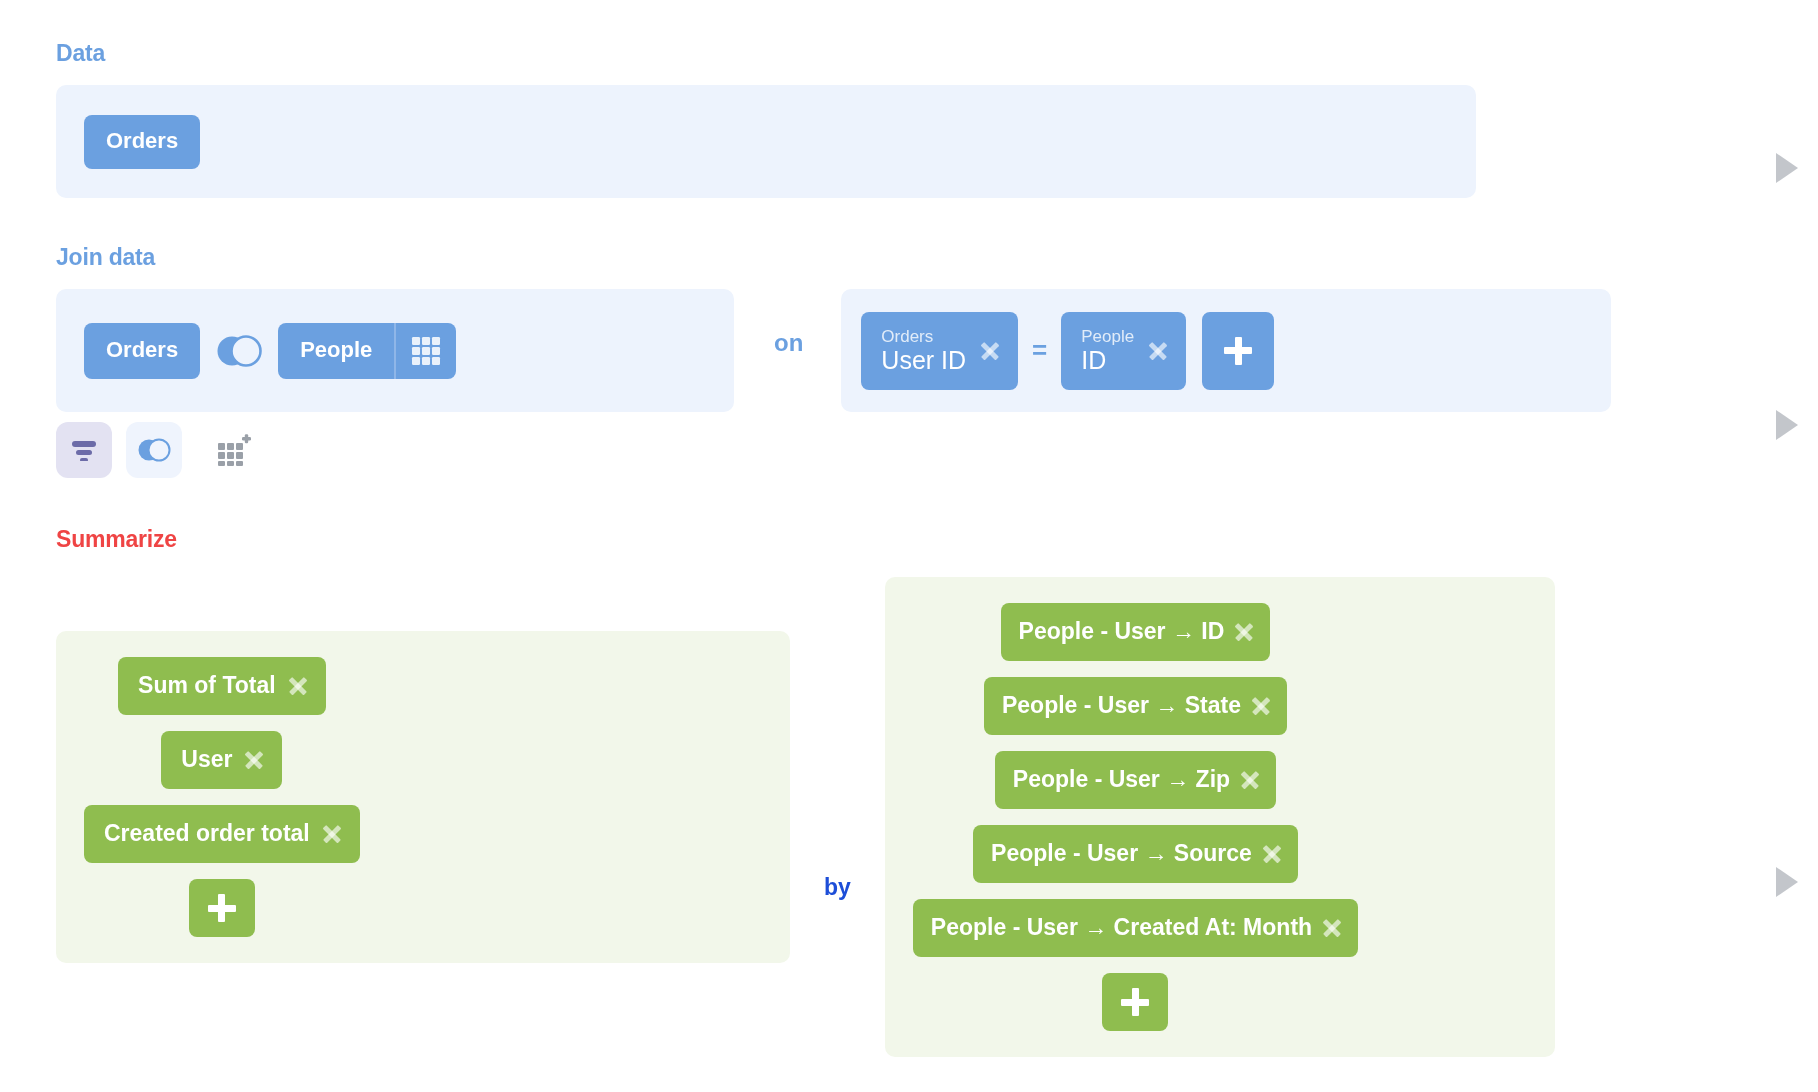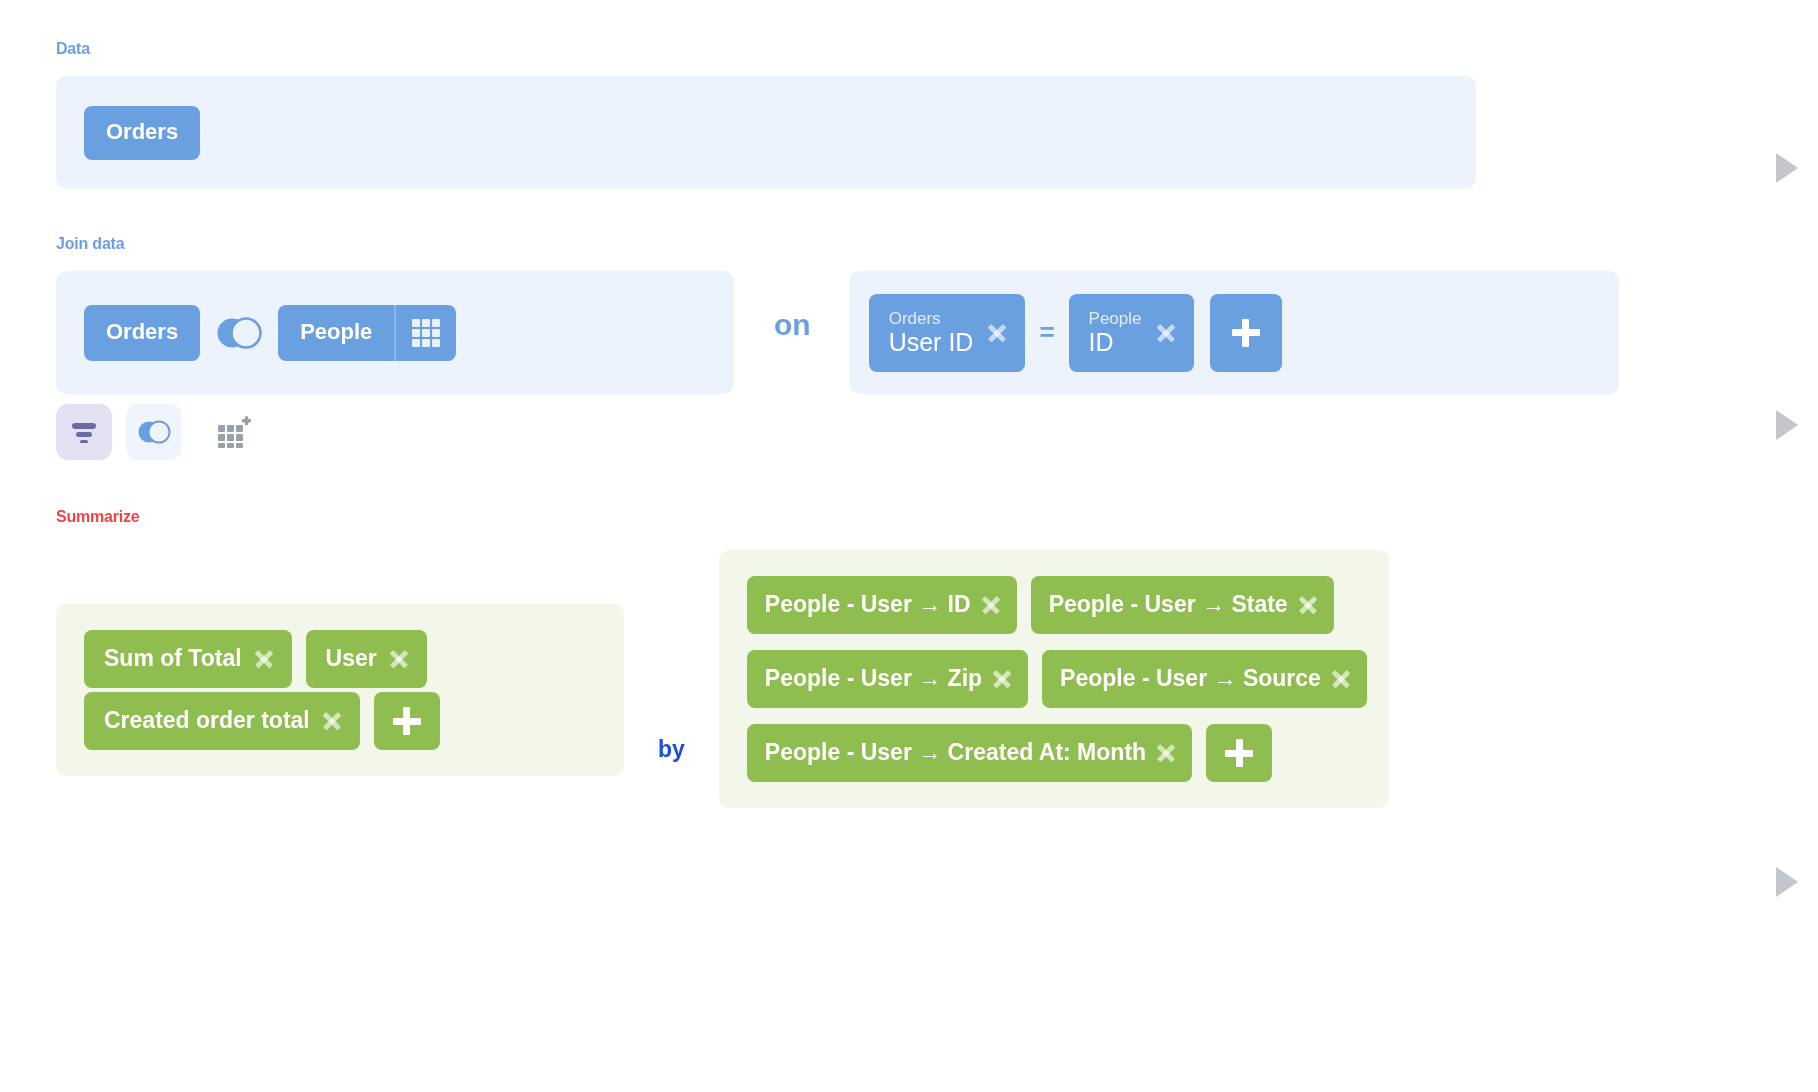--- a/index.html
+++ b/index.html
@@ -22,21 +22,21 @@
     overflow: hidden;
   }
 
   
   .section {
     position: relative;
     padding: 0 56px 0 56px;
   }
 
   .section-title {
-    font-size: 16px;
+    font-size: 23px;
     font-weight: bold;
     letter-spacing: -0.2px;
     margin: 0;
     padding: 0;
     user-select: none;
   }
   .title-blue  { color: #6ba0e0; }
   .title-green { color: #ef4444; }
 
   .section-row {
@@ -46,21 +46,21 @@
   }
 
   
   .panel {
     border-radius: 10px;
     display: flex;
     align-items: center;
     flex-wrap: wrap;
   }
   .panel-blue  { background: #edf3fd; }
-  .panel-green { background: #f2f7ea; }
+  .panel-green { background: #f2f7ea; flex-direction: column; }
 
   
   .pill {
     display: inline-flex;
     align-items: center;
     border-radius: 8px;
     color: #ffffff;
     font-weight: bold;
     white-space: nowrap;
     user-select: none;
@@ -162,21 +162,21 @@
     height: 56px;
     display: flex;
     align-items: center;
     justify-content: center;
     cursor: pointer;
     border-left: 2px solid #8fb6e8;
   }
 
   #join-on-word {
     color: #6ba0e0;
-    font-size: 30px;
+    font-size: 24px;
     font-weight: bold;
     align-self: center;
     margin: 0 38px 16px 40px;
     user-select: none;
   }
 
   #join-condition-panel {
     width: 770px;
     height: 123px;
     padding-left: 20px;
@@ -243,24 +243,24 @@
 
   
   #summarize-section { padding-top: 48px; }
   #summarize-row {
     display: flex;
     align-items: flex-start;
     margin-top: 24px;
   }
 
   #aggregation-panel {
-    width: 568px;
+    width: 734px;
     padding: 26px 0 26px 28px;
     align-content: flex-start;
-    gap: 4px 14px;
+    gap: 16px 14px;
     margin-top: 54px;
   }
   .agg-pill {
     height: 58px;
     padding: 0 18px 0 20px;
     font-size: 23px;
     gap: 12px;
   }
   #add-aggregation-btn {
     width: 66px;

